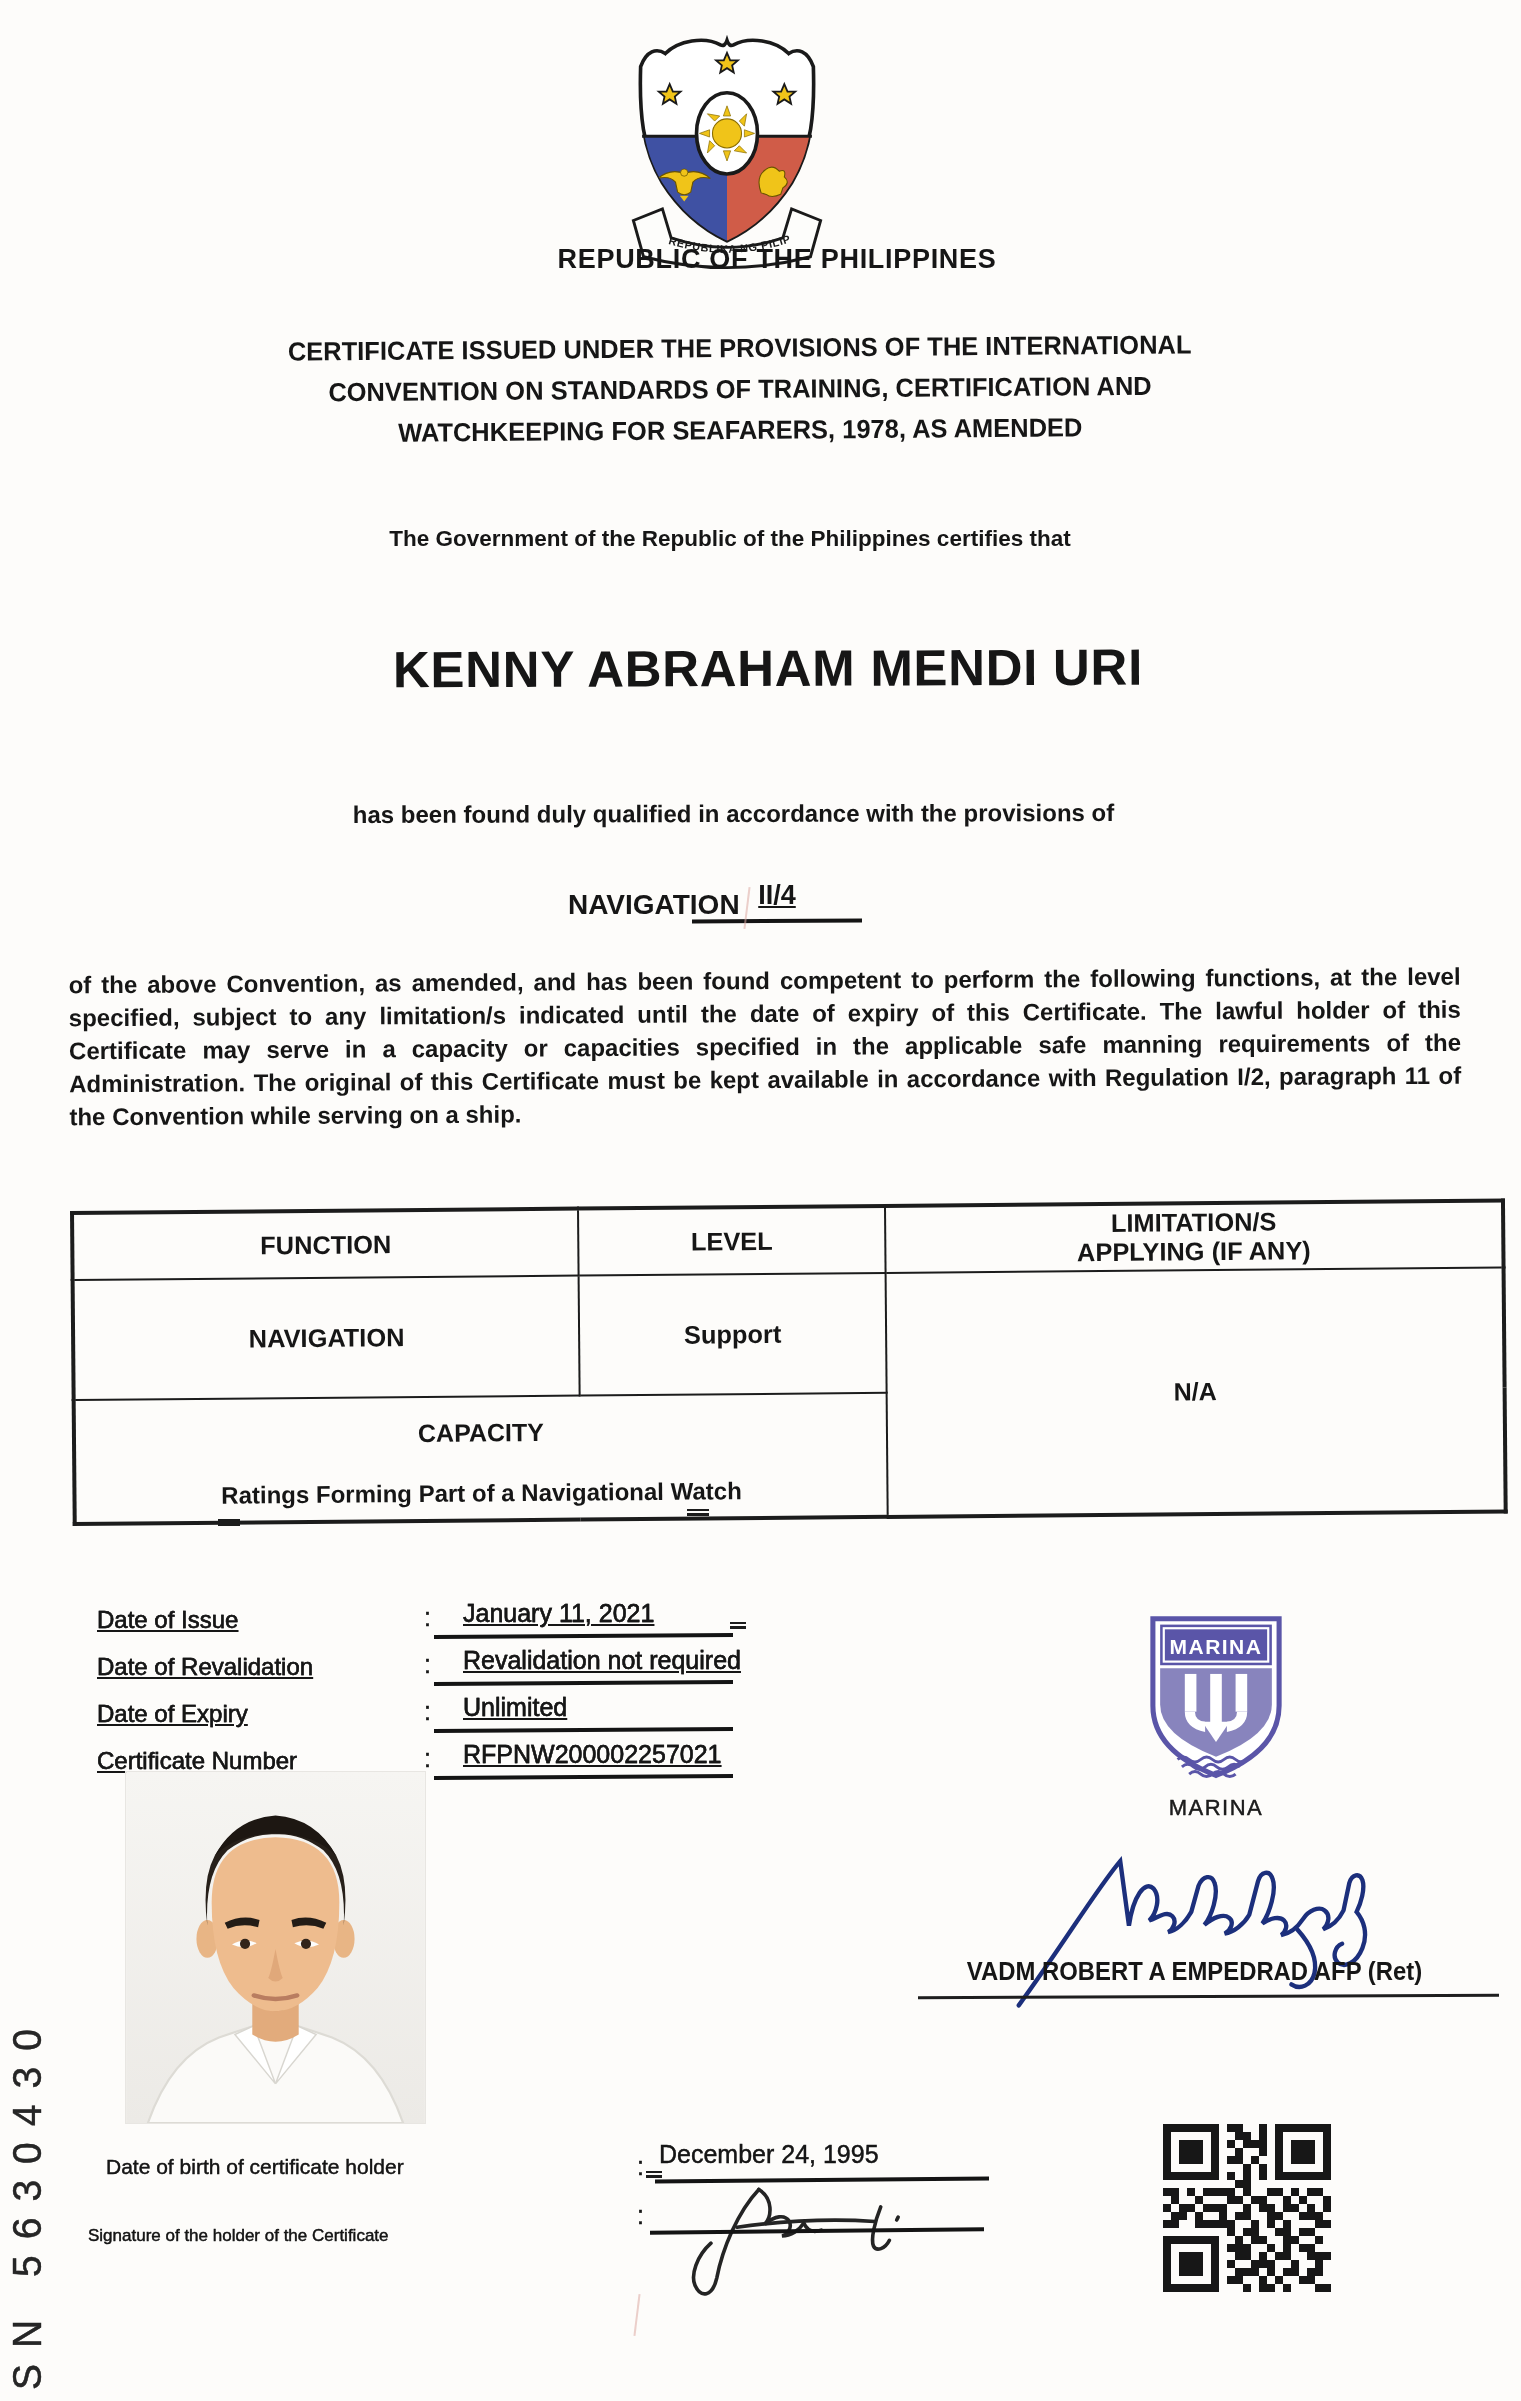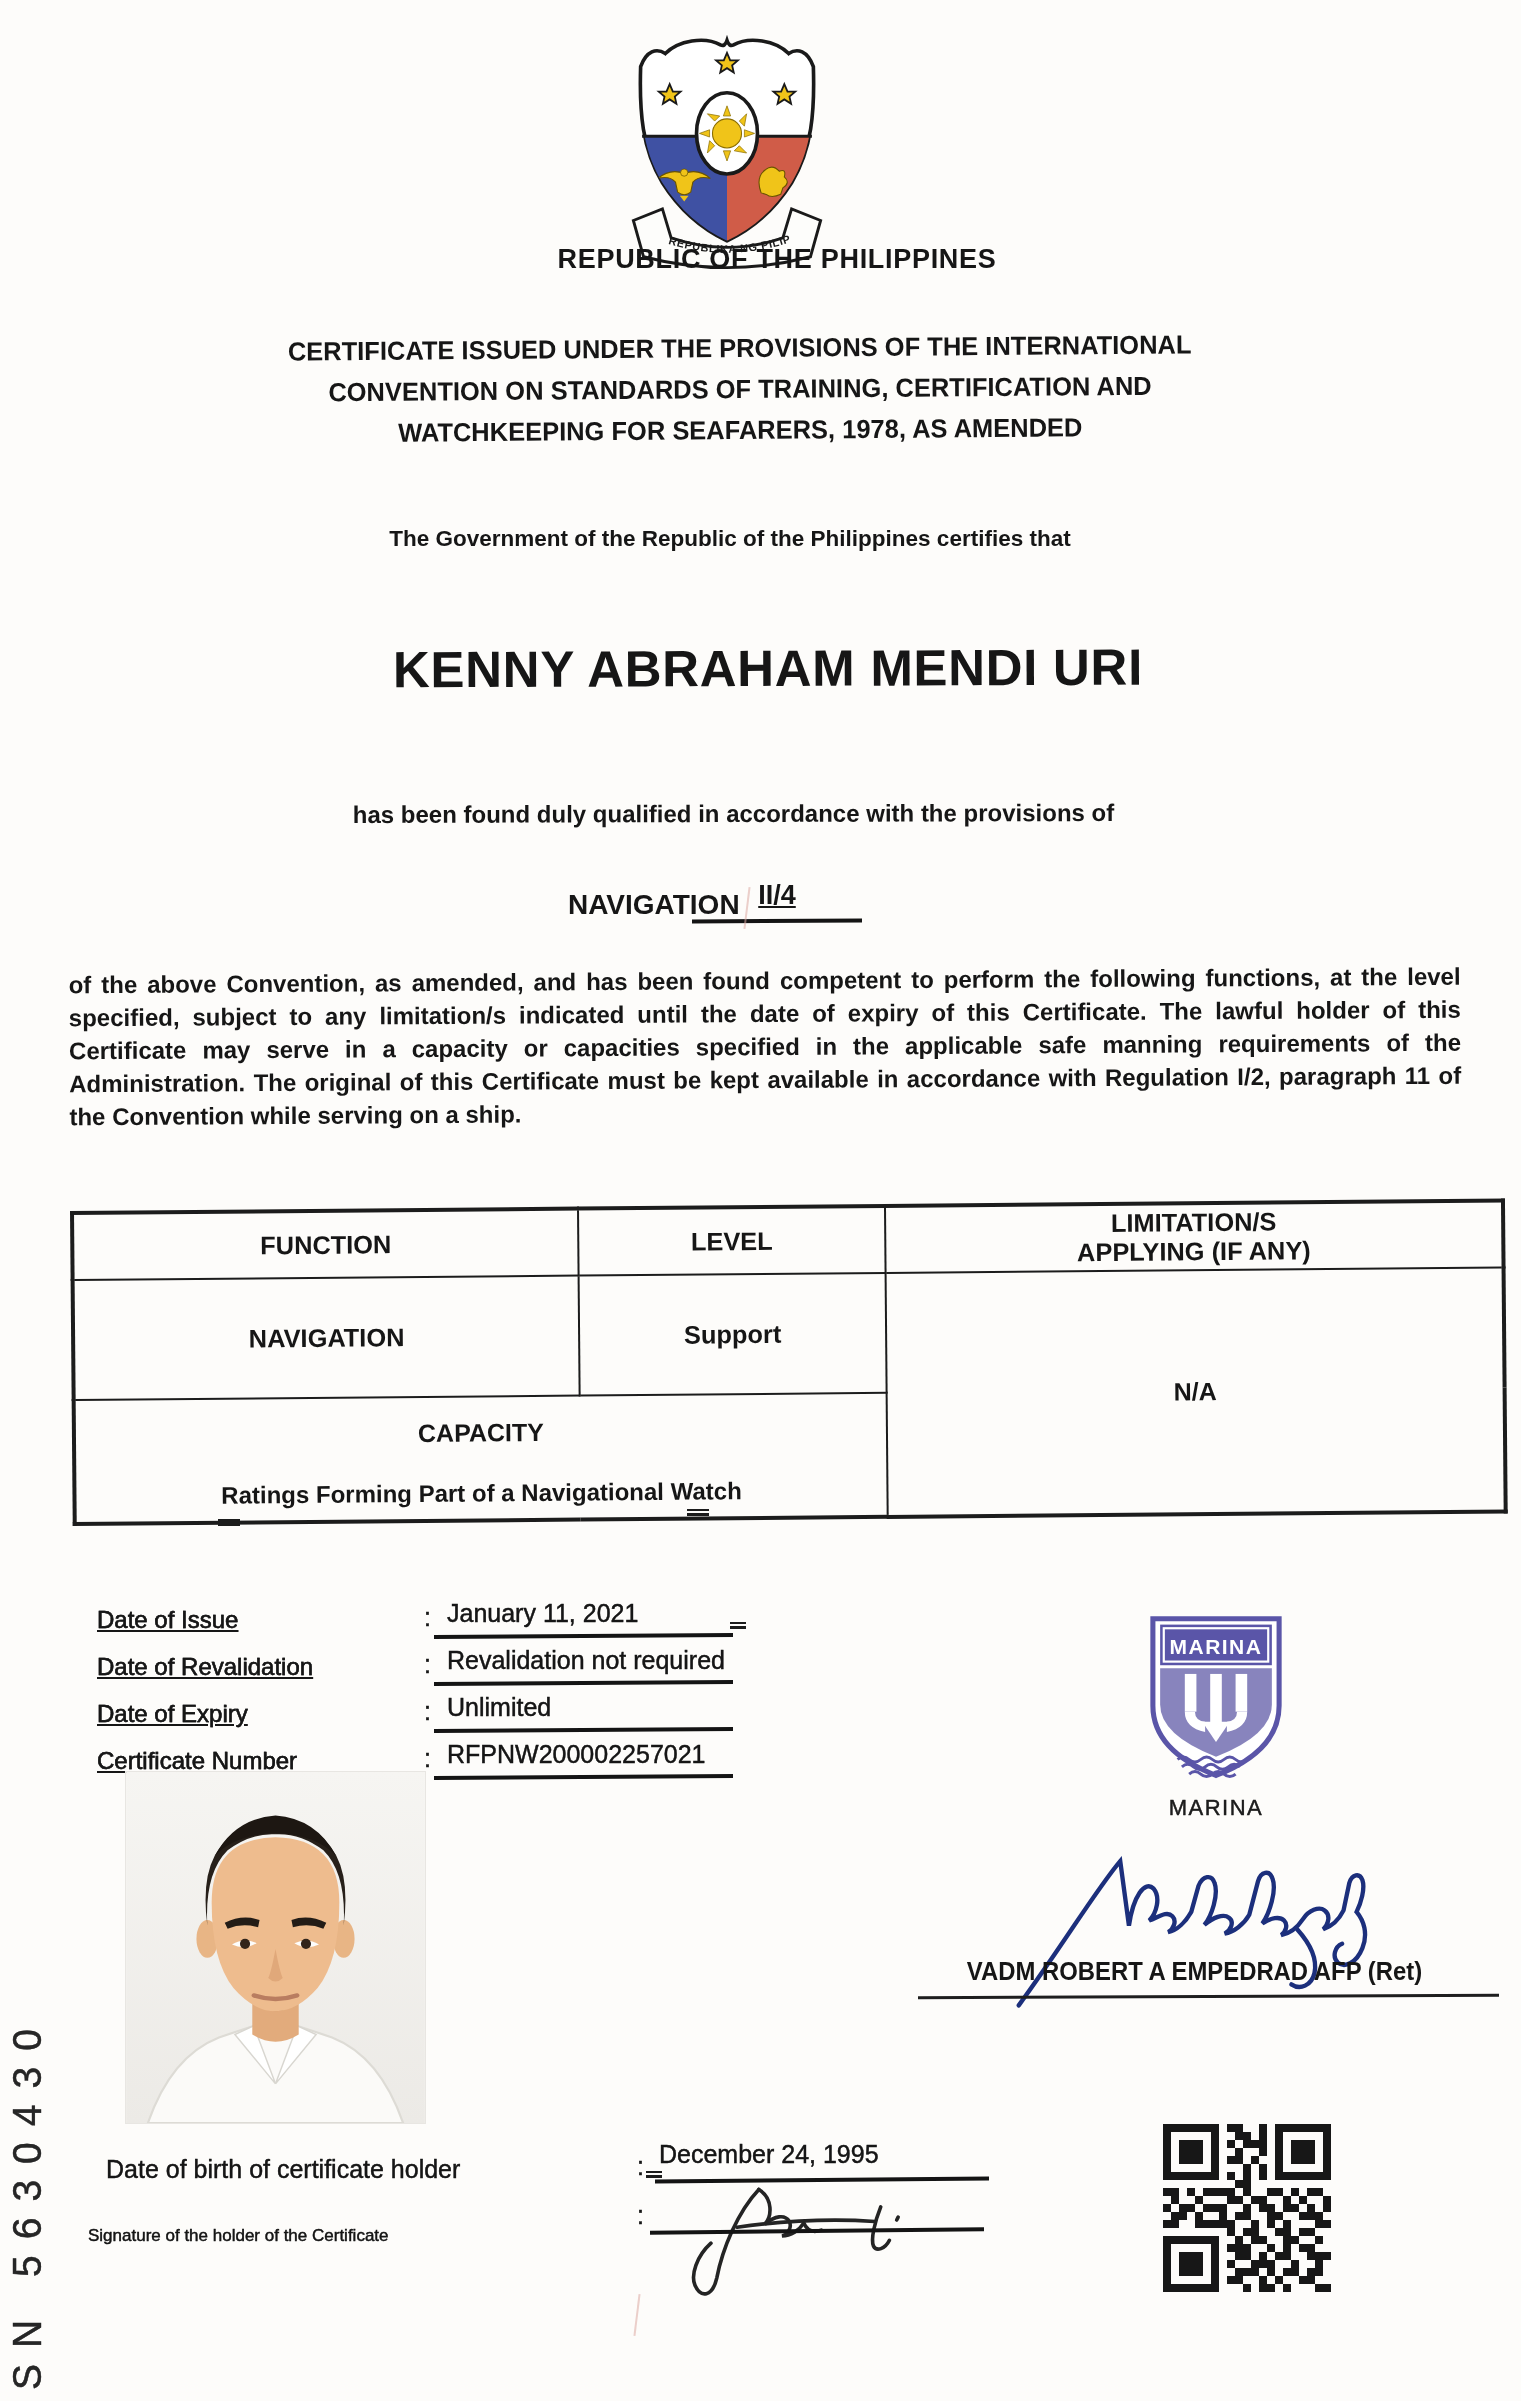--- a/index.html
+++ b/index.html
@@ -46,39 +46,39 @@
   .td-head{height:62px;font-size:25.4px;line-height:29px;}
   .col1{width:501px;} .col2{width:303px;} .col3{width:613px;}
   .td-row2{height:116px;font-size:25.4px;}
   .td-capacity{height:110px;font-size:25px;vertical-align:top;padding-top:10.2px;}
   .cap-gap{margin-top:32px;font-size:24px;}
 
   
   .detail-row{left:97px;width:1016px;height:45px;}
   .d-label{position:absolute;left:0;top:7.3px;font-size:24px;text-decoration:underline;}
   .d-colon{position:absolute;left:327px;top:4.4px;font-size:25px;}
-  .d-value{position:absolute;left:350px;top:0;font-size:25px;}
+  .d-value{position:absolute;left:366px;top:0;font-size:25px;text-decoration:underline;}
   .d-line{position:absolute;left:337px;top:35px;width:299px;height:3.6px;background:#141414;transform:rotate(-.4deg);}
 
   
   .marina-logo{left:1147px;top:1613px;width:138px;height:177px;}
   .marina-caption{left:1147px;top:1795px;width:138px;font-size:22px;letter-spacing:1.5px;color:#1d1d1d;}
 
   
   .admin-sig{left:998px;top:1835px;width:396px;height:174px;}
   .sig-name{left:893px;top:1957px;width:603px;font-size:25.4px;transform:scaleX(.94);}
   .sig-line{left:918px;top:1995px;width:581px;height:2.9px;background:#1e1e1e;transform:rotate(-.25deg);}
   .sig-title{left:893px;top:2027px;width:603px;font-size:22.5px;}
   .sig-org{left:907px;top:2070px;width:610px;font-size:22.5px;}
 
   
   .photo{left:125px;top:1771px;width:299px;height:351px;border:0.7px solid #e8e6e2;}
 
   
-  .dob-label{left:106px;top:2155px;font-size:25px;}
+  .dob-label{left:106px;top:2155px;font-size:21px;}
   .colon1{left:637px;top:2152px;font-size:25px;}
   .dob-value{left:659px;top:2140px;font-size:25px;}
   .dob-line{left:655px;top:2178px;width:334px;height:3.6px;background:#141414;transform:rotate(-.5deg);}
   .sigh-label{left:88px;top:2203px;font-size:17px;margin-top:23px;}
   .colon2{left:637px;top:2201px;font-size:25px;}
   .holder-sig{left:650px;top:2169px;width:312px;height:131px;}
   .sigh-line{left:650px;top:2229px;width:334px;height:3.6px;background:#141414;transform:rotate(-.6deg);}
 
   .serial{left:4.4px;top:2390px;transform:rotate(-90deg);transform-origin:0 0;
     font-size:39px;letter-spacing:16px;color:#262626;white-space:nowrap;transform:rotate(-90deg) scaleY(1.05);}

